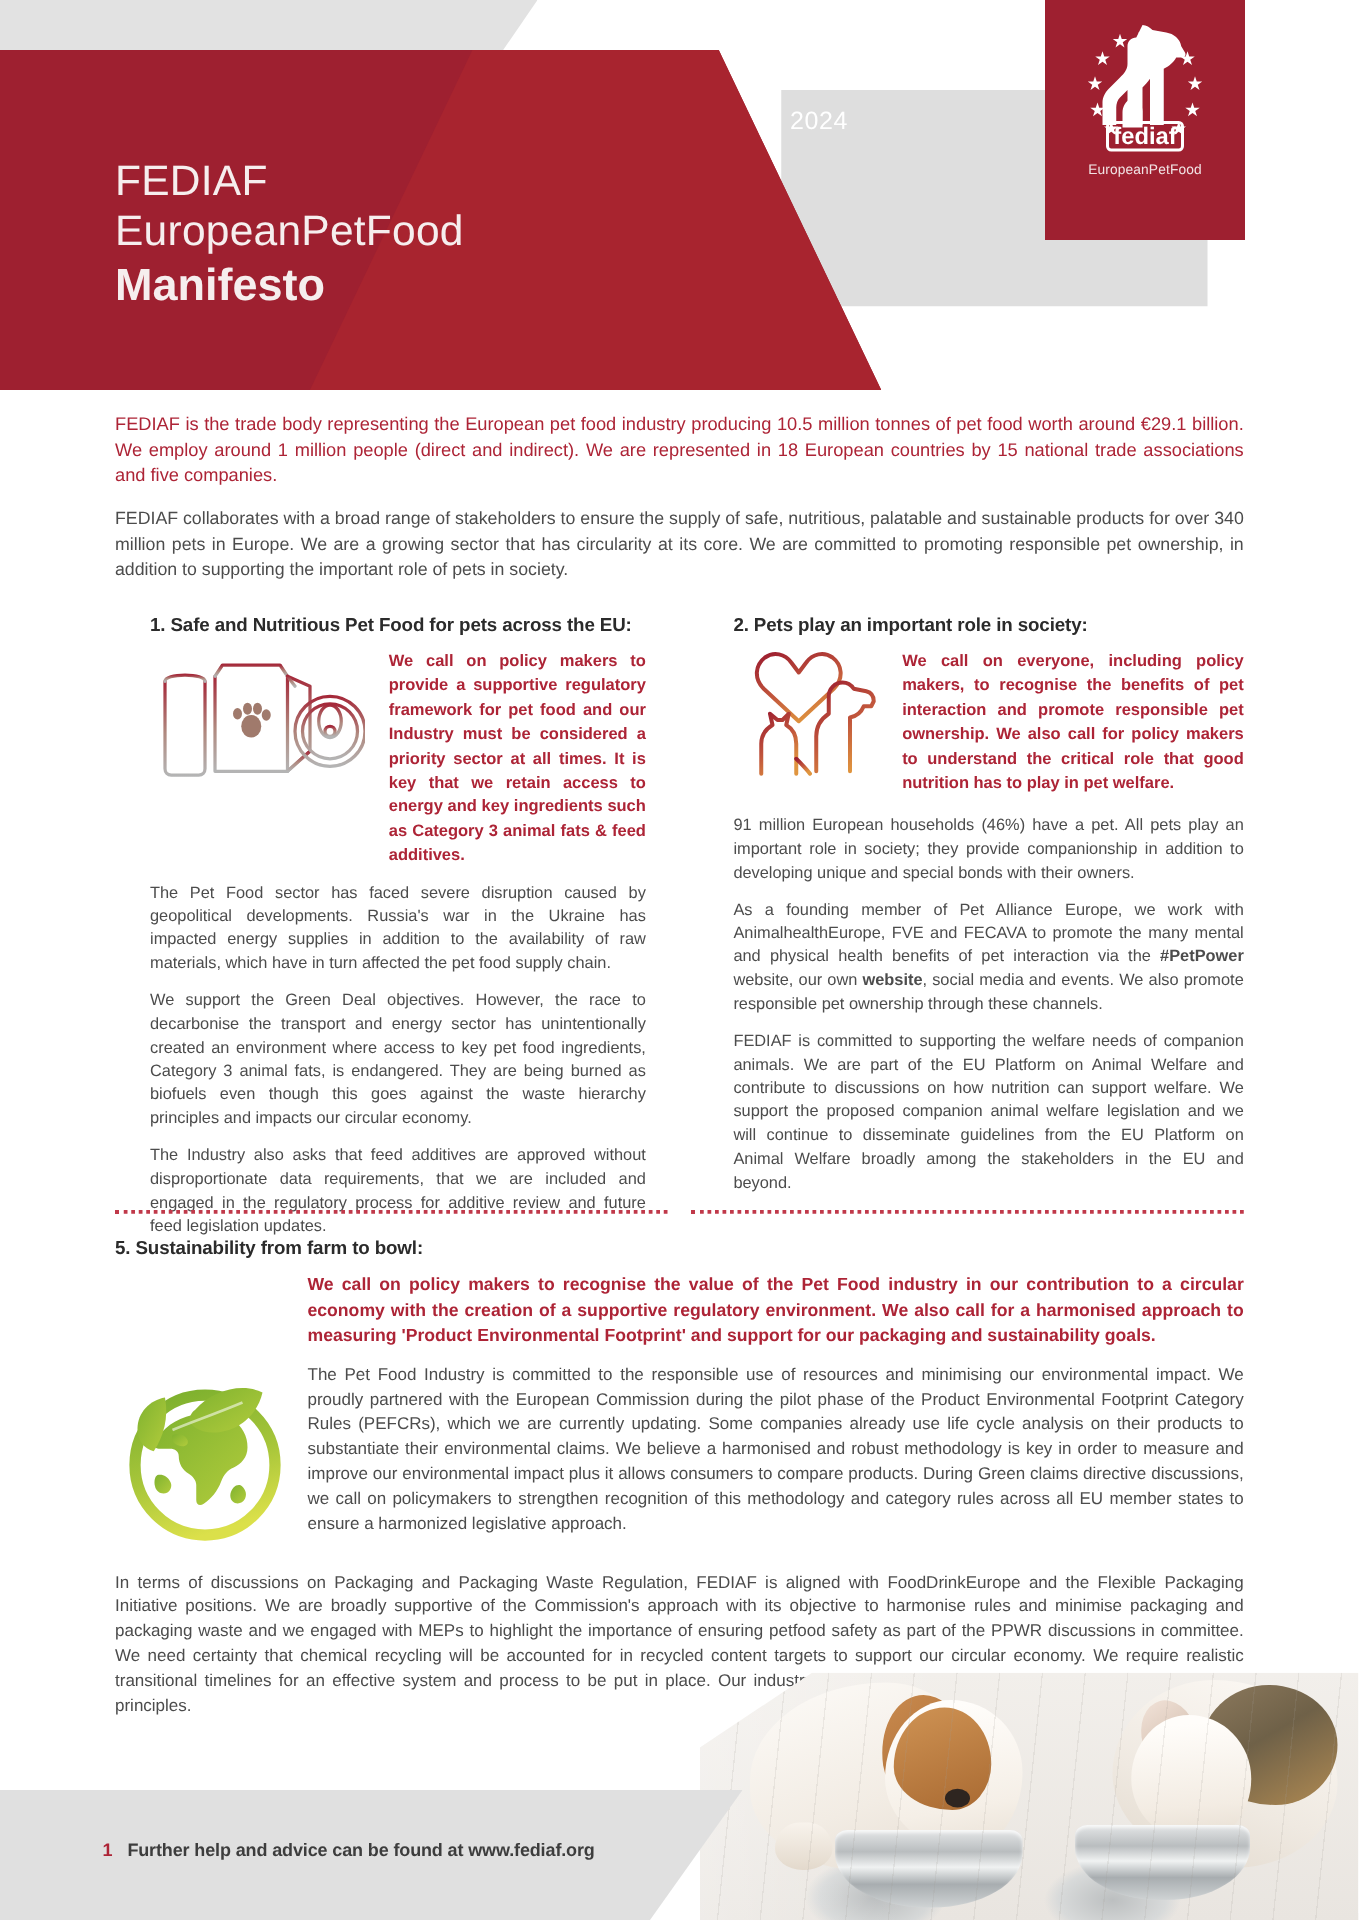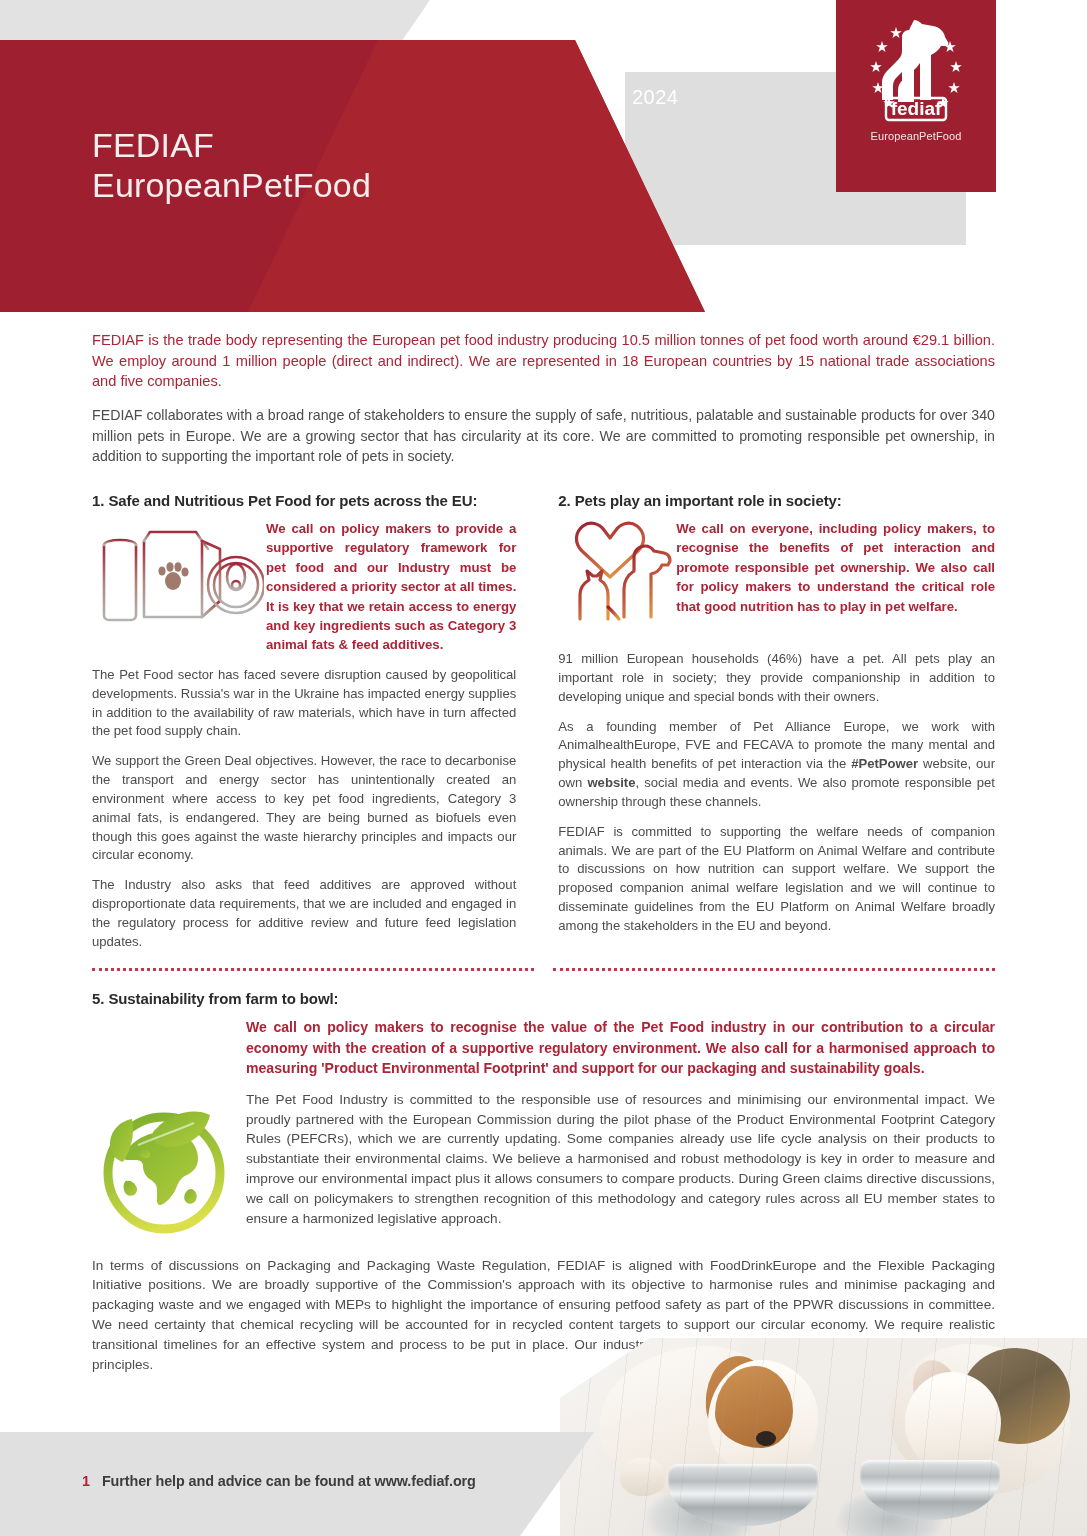--- a/index.html
+++ b/index.html
@@ -142,35 +142,35 @@
   }
 
   .cols {
     position: absolute;
     left: 92px;
     top: 492px;
     width: 903px;
     display: flex;
     gap: 42px;
   }
-  .col { width: 452px; }
+  .col { width: 452px; margin-left: 28px; }
   .col.left { width: 445px; }
   .col.right { width: 458px; }
 
   .sec-head {
     color: #2b2b2b;
     font-size: 15px;
     font-weight: 600;
     margin: 0 0 10px 0;
     letter-spacing: -0.1px;
   }
   .icon-row {
     display: flex;
     align-items: flex-start;
-    gap: 2px;
+    gap: 19px;
   }
   .icon-wrap { flex: 0 0 auto; }
   .callout {
     color: #ad2436;
     font-weight: 700;
     font-size: 13.2px;
     line-height: 1.47;
     text-align: justify;
     margin: 0;
   }
@@ -352,20 +352,21 @@
     <div class="hdr-grey-wedge"></div>
     <div class="hdr-grey-right"></div>
     <div class="hdr-red-main"></div>
     <div class="hdr-red-light"></div>
 
     <div class="hdr-year">2024</div>
 
     <div class="hdr-title">
       <span class="l1">FEDIAF</span>
       <span class="l2">EuropeanPetFood</span>
+      <span class="l3">Manifesto</span>
     </div>
   </div>
 
   <div class="logo-box">
     <svg class="logo-mark" viewBox="0 0 108 112">
       <g fill="#ffffff">
 
         <g>
           <polygon points="54,6 55.4,10.2 59.8,10.2 56.2,12.8 57.6,17 54,14.4 50.4,17 51.8,12.8 48.2,10.2 52.6,10.2"></polygon>
           <polygon points="34,11 35.4,15.2 39.8,15.2 36.2,17.8 37.6,22 34,19.4 30.4,22 31.8,17.8 28.2,15.2 32.6,15.2"></polygon>

